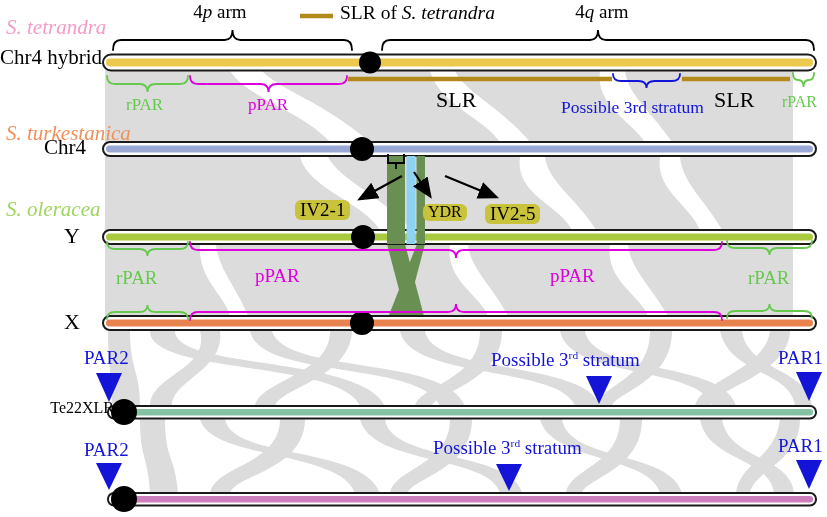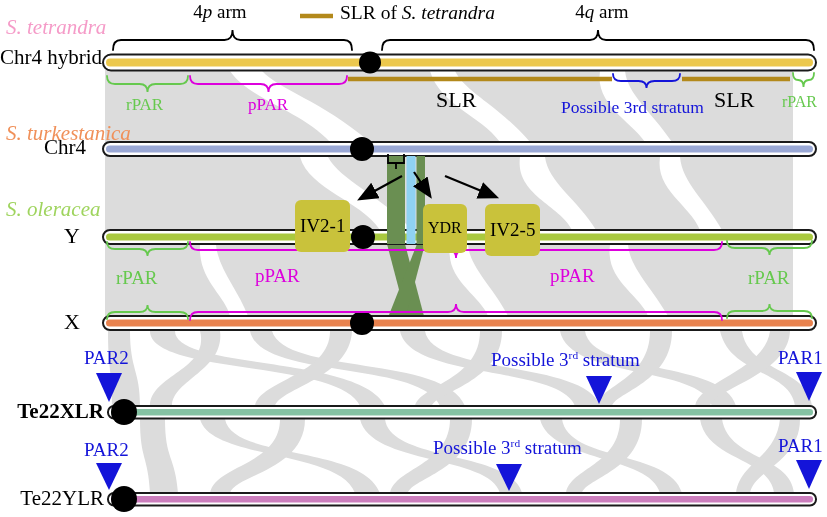--- a/index.html
+++ b/index.html
@@ -9,21 +9,21 @@
   .lbl{position:absolute;white-space:nowrap;line-height:1.05;}
   .it{font-style:italic;}
   .right{text-align:right;}
   .center{text-align:center;}
   .green{color:var(--c-par-green);}
   .magenta{color:var(--c-par-magenta);}
   .blue{color:var(--c-annotation-blue);}
   .pink{color:var(--c-species-tetrandra);}
   .orange{color:var(--c-species-turkestanica);}
   .ltgreen{color:var(--c-species-oleracea);}
-  .hl{background:var(--c-highlight-bg);padding:16px 5px;border-radius:6px;}
+  .hl{background:var(--c-highlight-bg);padding:0 5px;border-radius:6px;}
   sup{font-size:0.6em;vertical-align:super;line-height:0;}
 </style>
 </head>
 <body>
 
 <div class="fig">
 
   <svg width="827" height="517" viewBox="0 0 827 517">
     <defs>
       <marker id="ah" markerWidth="11" markerHeight="9" refX="8" refY="4" orient="auto">
@@ -185,21 +185,20 @@
   <div class="lbl magenta" style="left:255px;top:266px;font-size:19px;">pPAR</div>
   <div class="lbl magenta" style="left:550px;top:266px;font-size:19px;">pPAR</div>
   <div class="lbl green" style="left:748px;top:268px;font-size:19px;">rPAR</div>
 
   <div class="lbl right" style="left:0px;top:310px;width:80px;font-size:22px;">X</div>
 
   <div class="lbl blue" style="left:84px;top:348px;font-size:19px;">PAR2</div>
   <div class="lbl blue" style="left:491px;top:350px;font-size:19px;"><span>Possible 3</span><sup>rd</sup><span> stratum</span></div>
   <div class="lbl blue" style="left:778px;top:348px;font-size:19px;">PAR1</div>
 
-  <div class="lbl right" style="left:0px;top:400px;width:104px;font-size:21px;font-weight:bold;">Te22XLR</div>
+  <div class="lbl right" style="left:10px;top:400px;width:104px;font-size:16px;">Te22XLR</div>
 
   <div class="lbl blue" style="left:84px;top:440px;font-size:19px;">PAR2</div>
   <div class="lbl blue" style="left:433px;top:438px;font-size:19px;"><span>Possible 3</span><sup>rd</sup><span> stratum</span></div>
   <div class="lbl blue" style="left:778px;top:436px;font-size:19px;">PAR1</div>
 
-  <div class="lbl right" style="left:0px;top:487px;width:104px;font-size:21px;">Te22YLR</div>
 
 </div>
 
 </body></html>

